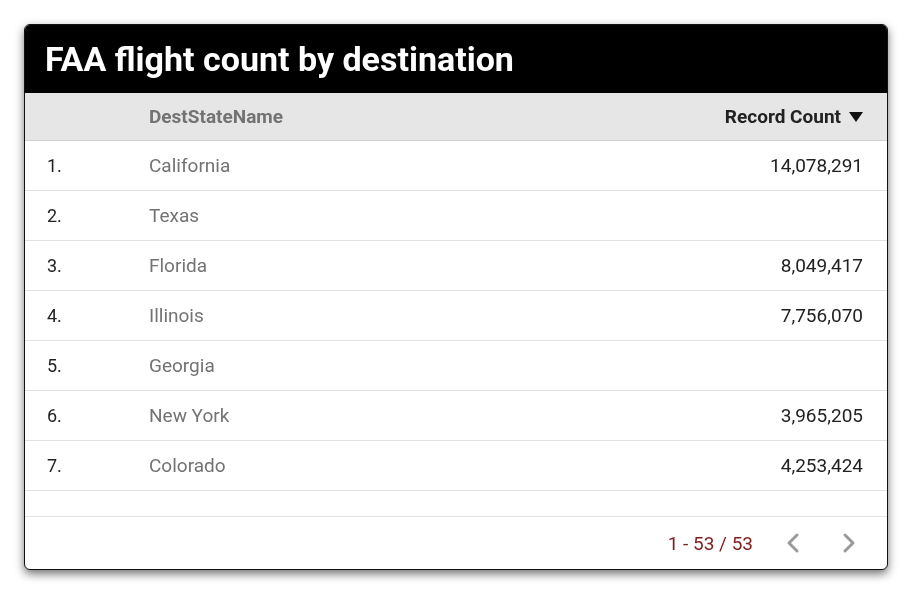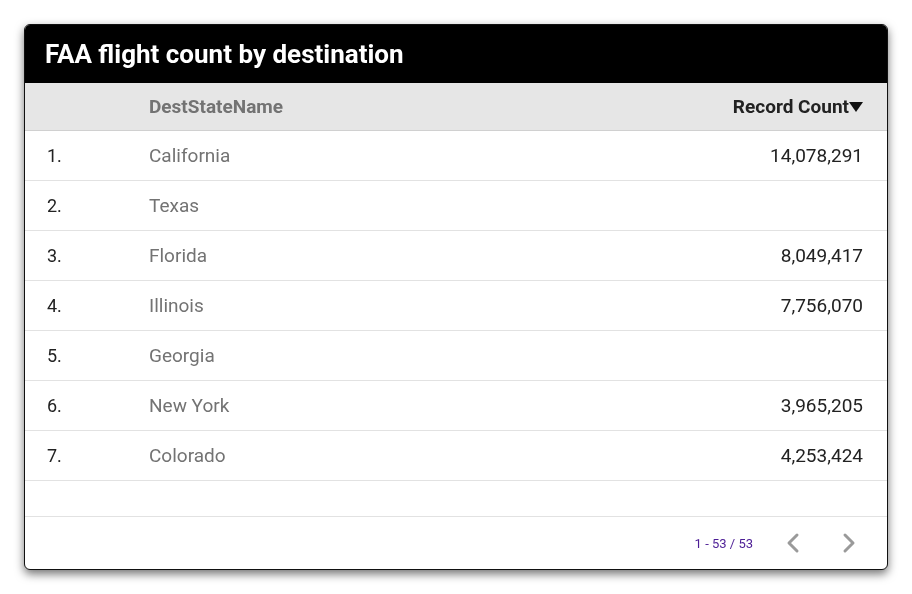--- a/index.html
+++ b/index.html
@@ -24,21 +24,21 @@
       box-shadow: 0 4px 10px rgba(0,0,0,0.55);
       border-radius: 6px;
       overflow: hidden;
       display: flex;
       flex-direction: column;
     }
     .card-header {
       background: #000;
       color: #fff;
       padding: 14px 20px;
-      font-size: 26px;
+      font-size: 34px;
       font-weight: 700;
     }
     .table-head {
       display: flex;
       align-items: center;
       background: #e6e6e6;
       border-bottom: 1px solid #d0d0d0;
       font-weight: 700;
       font-size: 19px;
       color: #111;
@@ -56,20 +56,21 @@
       color: #737373;
     }
     .col-count {
       width: 220px;
       text-align: left;
       font-size: 19px;
       color: #222;
       display: flex;
       align-items: center;
       justify-content: flex-end;
+      gap: 8px;
     }
     .sort-icon {
       display: inline-block;
       line-height: 0;
     }
     .rows {
       flex: 1;
       overflow: hidden;
     }
     .row {
@@ -84,22 +85,22 @@
     }
     .pager {
       border-top: 1px solid #e2e2e2;
       display: flex;
       align-items: center;
       justify-content: flex-end;
       gap: 28px;
       padding: 10px 26px 10px 0;
     }
     .pager-range {
-      font-size: 13px;
-      color: #4c1d95;
+      font-size: 19px;
+      color: #7f1d1d;
     }
     .pager-btn {
       background: none;
       border: none;
       padding: 4px;
       cursor: pointer;
       color: #9a9a9a;
       display: flex;
       align-items: center;
     }

